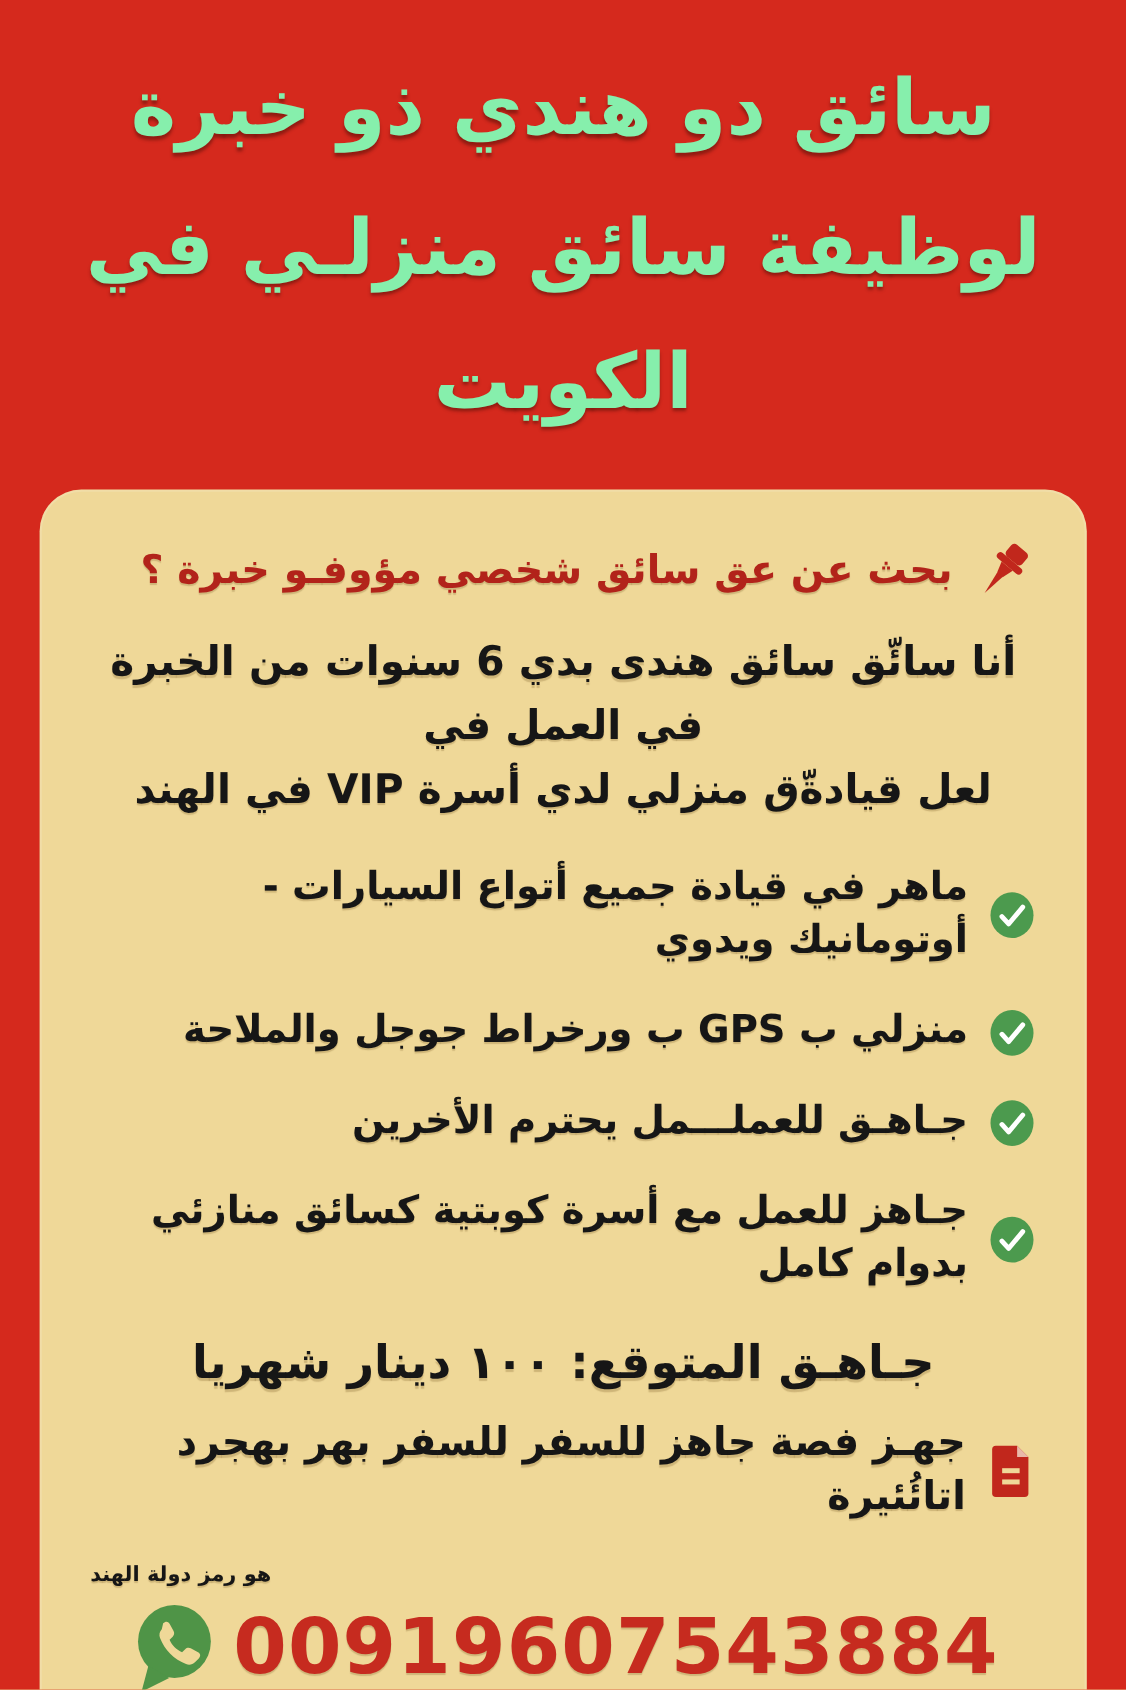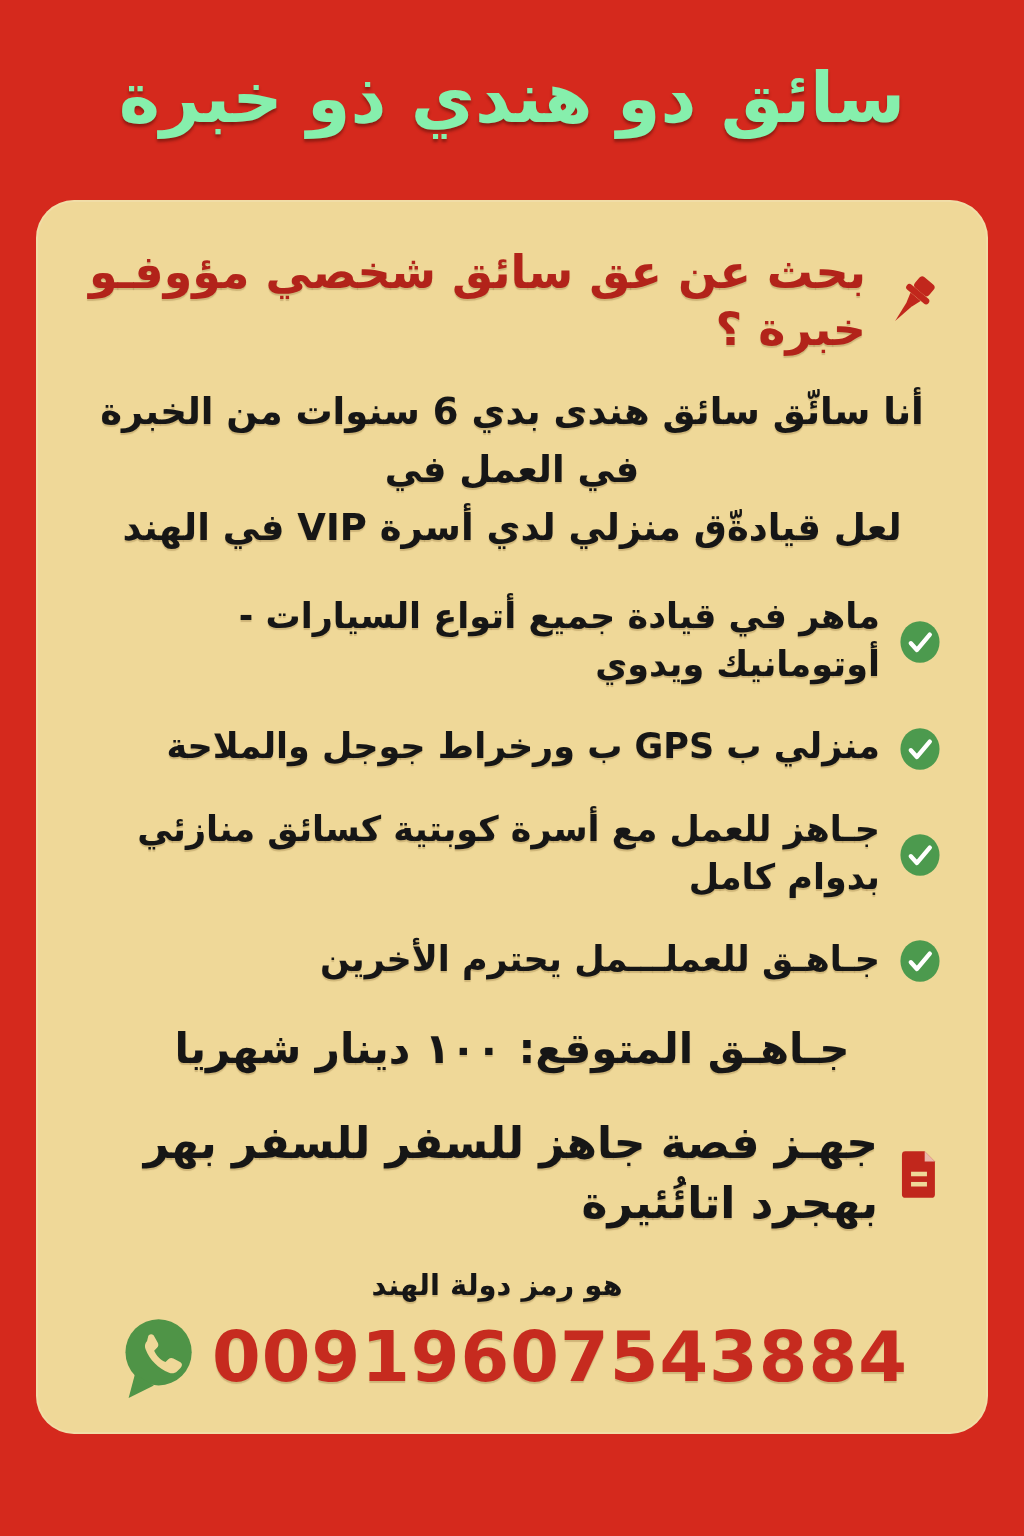--- a/index.html
+++ b/index.html
@@ -27,55 +27,56 @@
     border-radius:38px;
     padding:44px 46px 34px;
     direction:rtl;
     color:#161616;
     box-shadow:inset 0 0 0 2px rgba(255,255,255,.15);
   }
   .card *{text-shadow:0 2px 1px rgba(90,60,10,.22);}
 
   .heading{
     display:flex;align-items:center;gap:16px;
-    color:#b2231a;font-weight:bold;font-size:46px;line-height:1.25;
+    color:#b2231a;font-weight:bold;font-size:36px;line-height:1.25;
     margin-bottom:24px;
   }
   .intro{font-size:37px;font-weight:bold;line-height:1.58;text-align:center;}
 
   .row{display:flex;align-items:center;gap:18px;margin-top:34px;
        font-size:35px;font-weight:bold;line-height:1.38;}
   .row .txt{flex:1;text-align:right;}
   .icon{flex:0 0 auto;display:inline-flex;align-items:center;justify-content:center;}
   .check-icon svg{width:44px;height:44px;margin-top:4px;}
   .salary{
     margin-top:40px;text-align:center;
     font-size:42px;font-weight:bold;letter-spacing:.5px;
   }
   .salary .val{margin-right:2px;}
-  .travel{margin-top:40px;font-size:44px;}
+  .travel{margin-top:24px;font-size:36px;}
   .doc-icon svg{width:46px;height:50px;margin-top:2px;}
   .note-top{margin-top:34px;margin-left:0;margin-right:30px;
-    font-size:29px;font-weight:bold;text-align:center;}
+    font-size:19px;font-weight:bold;text-align:left;}
   .phone-row{
     margin-top:12px;direction:ltr;
     display:flex;align-items:center;justify-content:center;gap:14px;
   }
   .wa-icon svg{width:82px;height:86px;}
   .phone{
     color:#c62b1f;font-weight:bold;font-size:70px;letter-spacing:1px;
     font-family:"DejaVu Sans", sans-serif;
   }
   .pin-icon svg{width:60px;height:60px;}
 </style>
 </head>
 <body>
 
 <div class="title">
   <div class="l1">سائق دو هندي ذو خبرة</div>
+  <div class="l2">لوظيفة سائق منزلـي في الكويت</div>
 </div>
 
 <div class="card">
 
   <div class="heading">
     <span class="icon pin-icon">
       <svg viewBox="0 0 64 64" aria-hidden="true">
         <g fill="#c1271c" transform="rotate(40 32 32)">
           <rect x="22" y="4" width="20" height="15" rx="4"></rect>
           <rect x="17" y="19" width="30" height="7" rx="3.5"></rect>
@@ -112,31 +113,31 @@
     <span class="txt">منزلي ب GPS ب ورخراط جوجل والملاحة</span>
   </div>
 
   <div class="row">
     <span class="icon check-icon">
       <svg viewBox="0 0 36 36" aria-hidden="true">
         <ellipse cx="18" cy="18" rx="16" ry="17" fill="#4c9a4e"></ellipse>
         <path d="M10.5 19 l5 5.5 L26 12" stroke="#ffffff" stroke-width="3.6" fill="none" stroke-linecap="round" stroke-linejoin="round"></path>
       </svg>
     </span>
-    <span class="txt">جـاهز للعمل مع أسرة كوبتية كسائق منازئي بدوام كامل</span>
+    <span class="txt">جـاهـق للعملـــمل يحترم الأخرين</span>
   </div>
 
   <div class="row">
     <span class="icon check-icon">
       <svg viewBox="0 0 36 36" aria-hidden="true">
         <ellipse cx="18" cy="18" rx="16" ry="17" fill="#4c9a4e"></ellipse>
         <path d="M10.5 19 l5 5.5 L26 12" stroke="#ffffff" stroke-width="3.6" fill="none" stroke-linecap="round" stroke-linejoin="round"></path>
       </svg>
     </span>
-    <span class="txt">جـاهـق للعملـــمل يحترم الأخرين</span>
+    <span class="txt">جـاهز للعمل مع أسرة كوبتية كسائق منازئي بدوام كامل</span>
   </div>
 
   <div class="salary">
     <span>جـاهـق المتوقع:</span>
     <span class="val">١٠٠ دينار شهريا</span>
   </div>
 
   <div class="row travel">
     <span class="icon doc-icon">
       <svg viewBox="0 0 36 44" aria-hidden="true">

